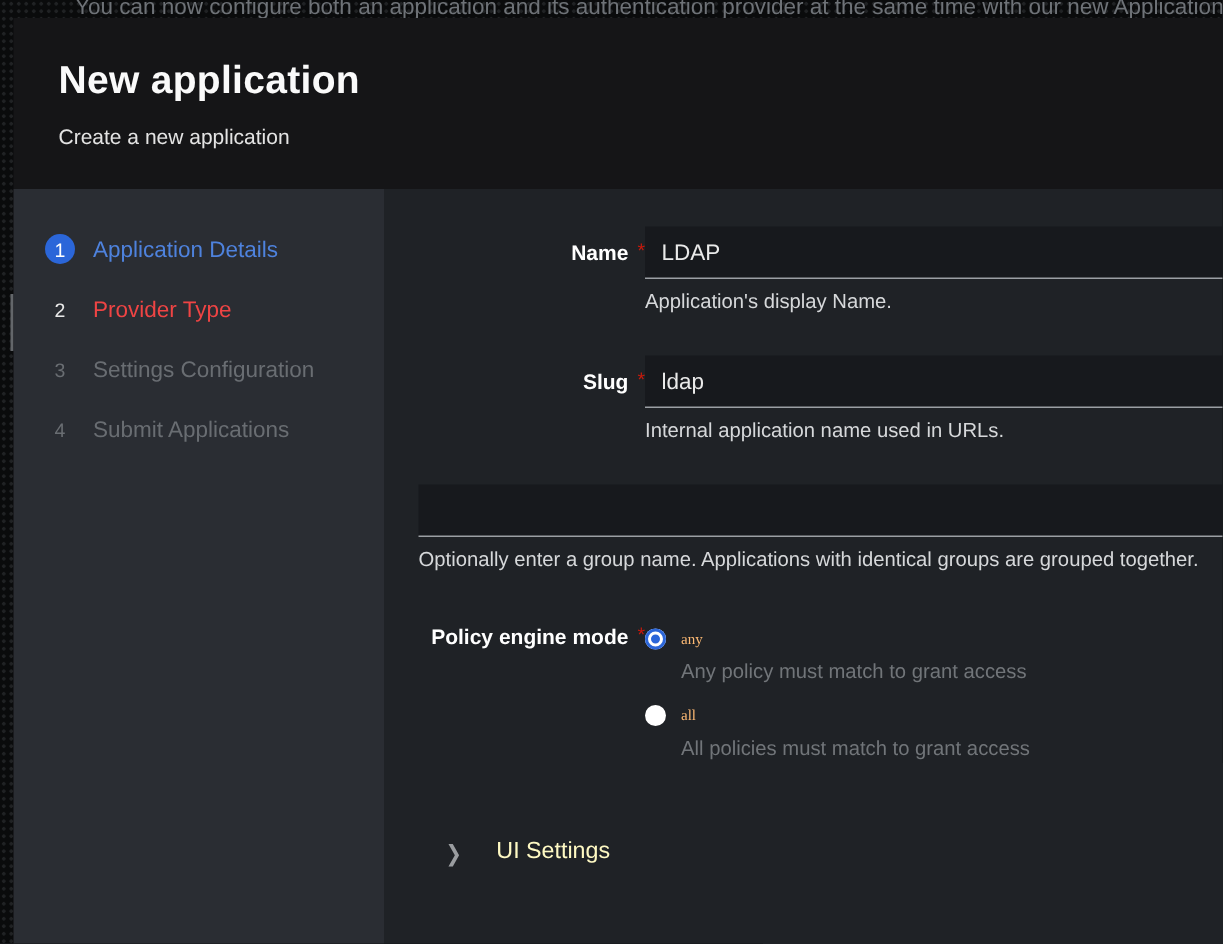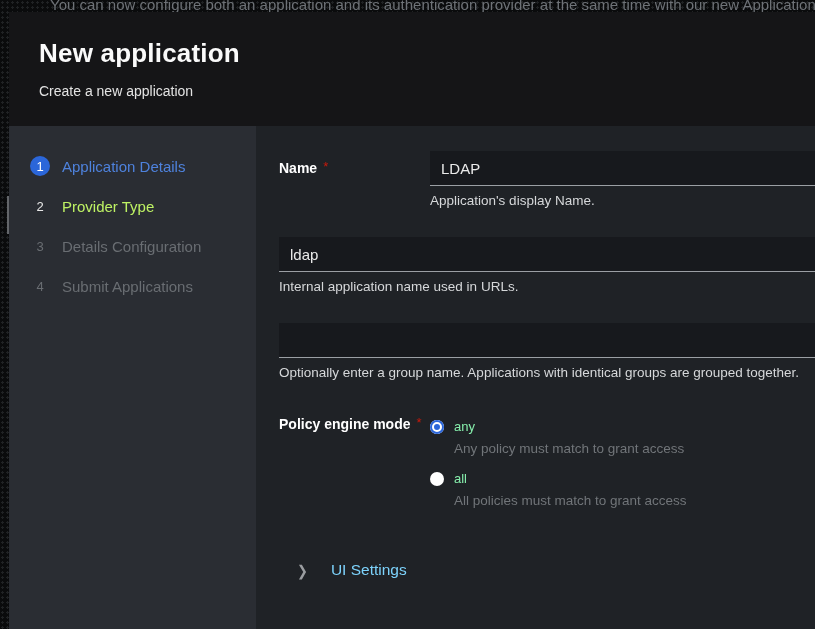--- a/index.html
+++ b/index.html
@@ -50,32 +50,32 @@
   }
   .step-num {
     width:20px; height:20px; margin-right:12px;
     display:flex; align-items:center; justify-content:center;
     font-size:13px; color:#e8e8e8; flex-shrink:0;
   }
   .wizard-step.current .step-num {
     background:#2b66d9; border-radius:50%; color:#fff;
   }
   .wizard-step.current .step-label { color:#4e82dd; }
-  .wizard-step.enabled .step-label { color:#bef264; }
+  .wizard-step.enabled .step-label { color:#ef4444; }
   .wizard-step.disabled .step-num,
   .wizard-step.disabled .step-label { color:#696d72; }
   
   .content {
     flex:1; background:#1f2226;
     padding:25px 0 0 23px; min-width:0; overflow:hidden;
   }
   .form-group { display:flex; margin-bottom:29px; }
   .fg-label {
     width:151px; flex-shrink:0; padding-top:9px;
-    font-size:14px; font-weight:bold; color:#ffffff; white-space:nowrap;
+    font-size:14px; font-weight:bold; color:#ffffff; white-space:nowrap;text-align:right;
   }
   .req {
     color:#c9190b; font-size:13px; margin-left:6px;
     position:relative; top:-2px; font-weight:normal;
   }
   .fg-field { flex:1; min-width:0; }
   .text-input {
     width:570px; height:35px;
     background:#17191d; border:0; border-bottom:1px solid #9b9fa4;
     color:#eaeaea; font-size:15px; padding:0 11px;
@@ -89,34 +89,34 @@
   .radio-option { margin-bottom:15px; }
   .radio-line { display:flex; align-items:center; }
   .radio {
     width:14px; height:14px; border-radius:50%;
     background:#ffffff; margin-right:10px; flex-shrink:0; cursor:pointer;
   }
   .radio.checked {
     background:#2b66d9;
     box-shadow: inset 0 0 0 2px #2b66d9, inset 0 0 0 4px #ffffff;
   }
-  .radio-label { font-size:13px; color:#86efac; cursor:pointer; }
+  .radio-label { font-size:10px; color:#fdba74; cursor:pointer;font-family:Liberation Serif, serif; }
   .radio-desc {
     margin-left:24px; margin-top:7px;
     font-size:13.5px; color:#717579;
   }
   .expander {
     margin-top:38px; padding-left:18px;
     display:flex; align-items:center; cursor:pointer;
   }
   .chevron {
     font-size:13px; color:#9a9da0; margin-right:23px;
     transform:scaleY(1.15);
   }
-  .expander-label { font-size:15.5px; color:#7dd3fc; }
+  .expander-label { font-size:15.5px; color:#fef9c3; }
 </style>
 </head>
 <body>
 
 <div class="backdrop-banner">You can now configure both an application and its authentication provider at the same time with our new Application Wizard.</div>
 <div class="backdrop-sliver"></div>
 
 <div class="modal">
   <div class="modal-header">
     <div class="modal-title">New application</div>
@@ -128,41 +128,44 @@
       <div class="wizard-step current">
         <span class="step-num">1</span>
         <span class="step-label">Application Details</span>
       </div>
       <div class="wizard-step enabled">
         <span class="step-num">2</span>
         <span class="step-label">Provider Type</span>
       </div>
       <div class="wizard-step disabled">
         <span class="step-num">3</span>
-        <span class="step-label">Details Configuration</span>
+        <span class="step-label">Settings Configuration</span>
       </div>
       <div class="wizard-step disabled">
         <span class="step-num">4</span>
         <span class="step-label">Submit Applications</span>
       </div>
     </div>
 
     <div class="content">
 
       <div class="form-group">
         <div class="fg-label">
           <span>Name</span><span class="req">*</span>
         </div>
         <div class="fg-field">
           <input class="text-input" type="text" value="LDAP" style="">
           <div class="helper">Application's display Name.</div>
         </div>
       </div>
 
       <div class="form-group">
+        <div class="fg-label">
+          <span>Slug</span><span class="req">*</span>
+        </div>
         <div class="fg-field">
           <input class="text-input" type="text" value="ldap" style="">
           <div class="helper">Internal application name used in URLs.</div>
         </div>
       </div>
 
       <div class="form-group">
         <div class="fg-field">
           <input class="text-input" type="text" value="" style="">
           <div class="helper">Optionally enter a group name. Applications with identical groups are grouped together.</div>

